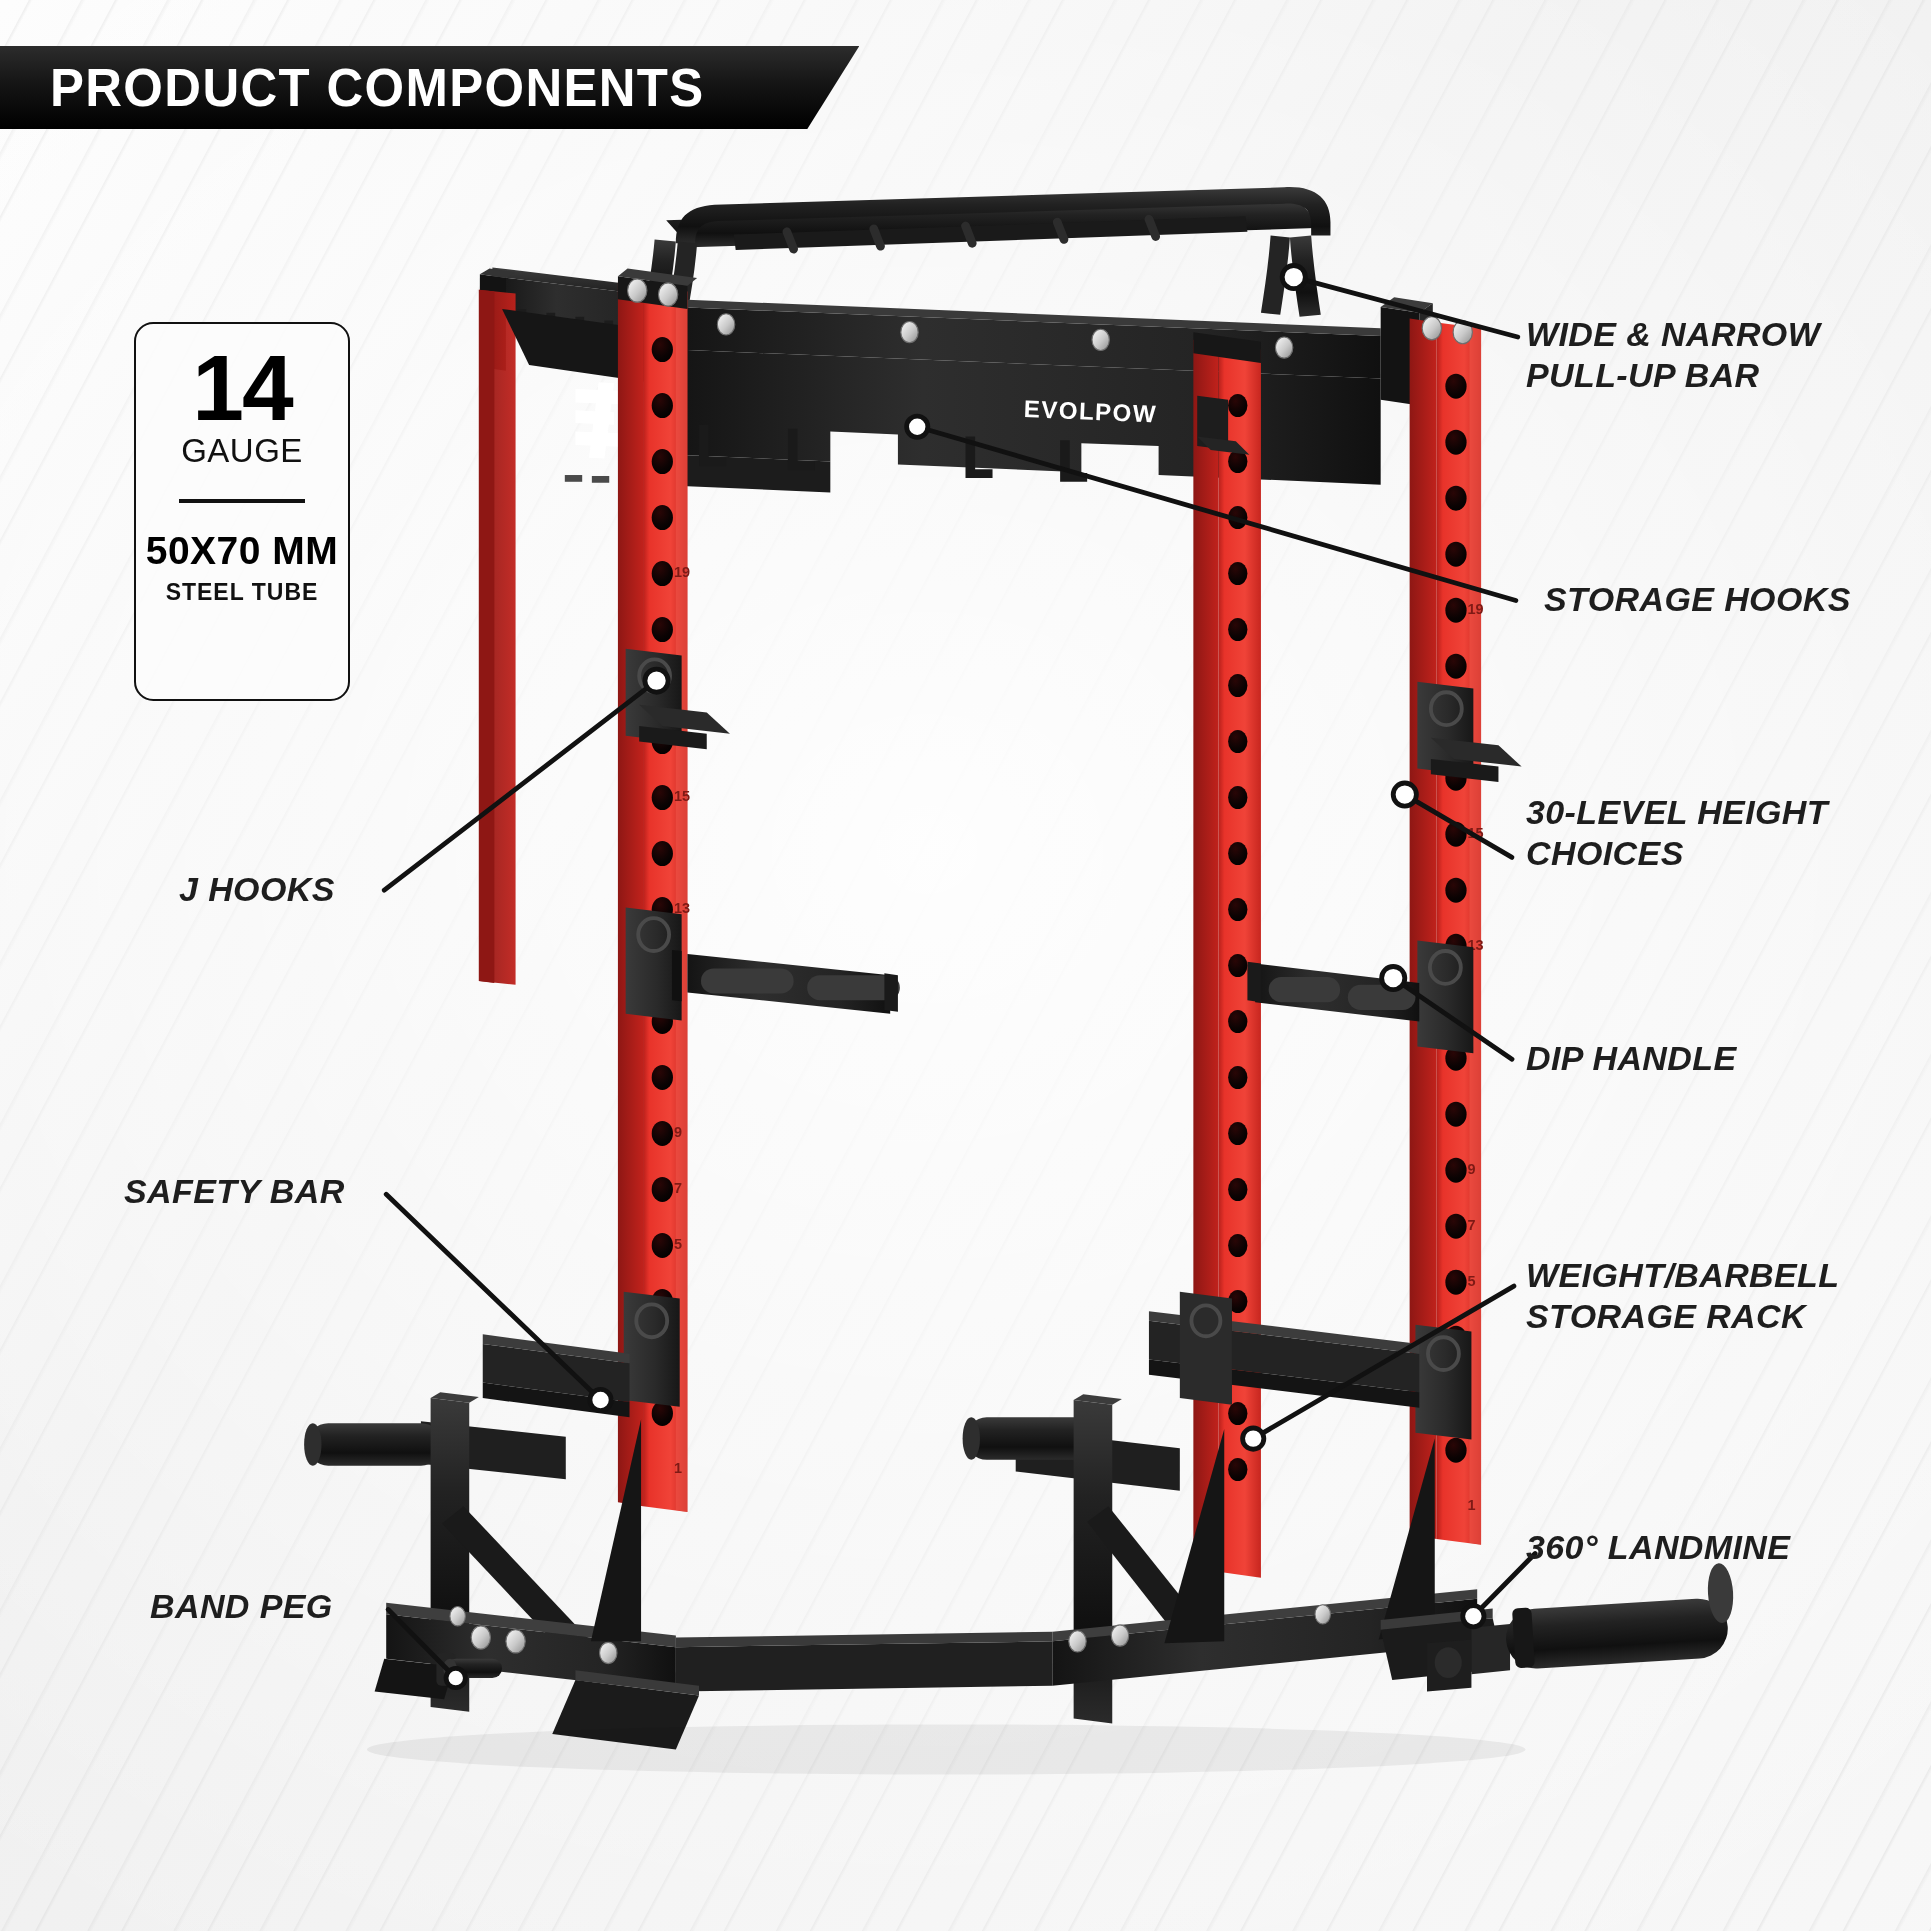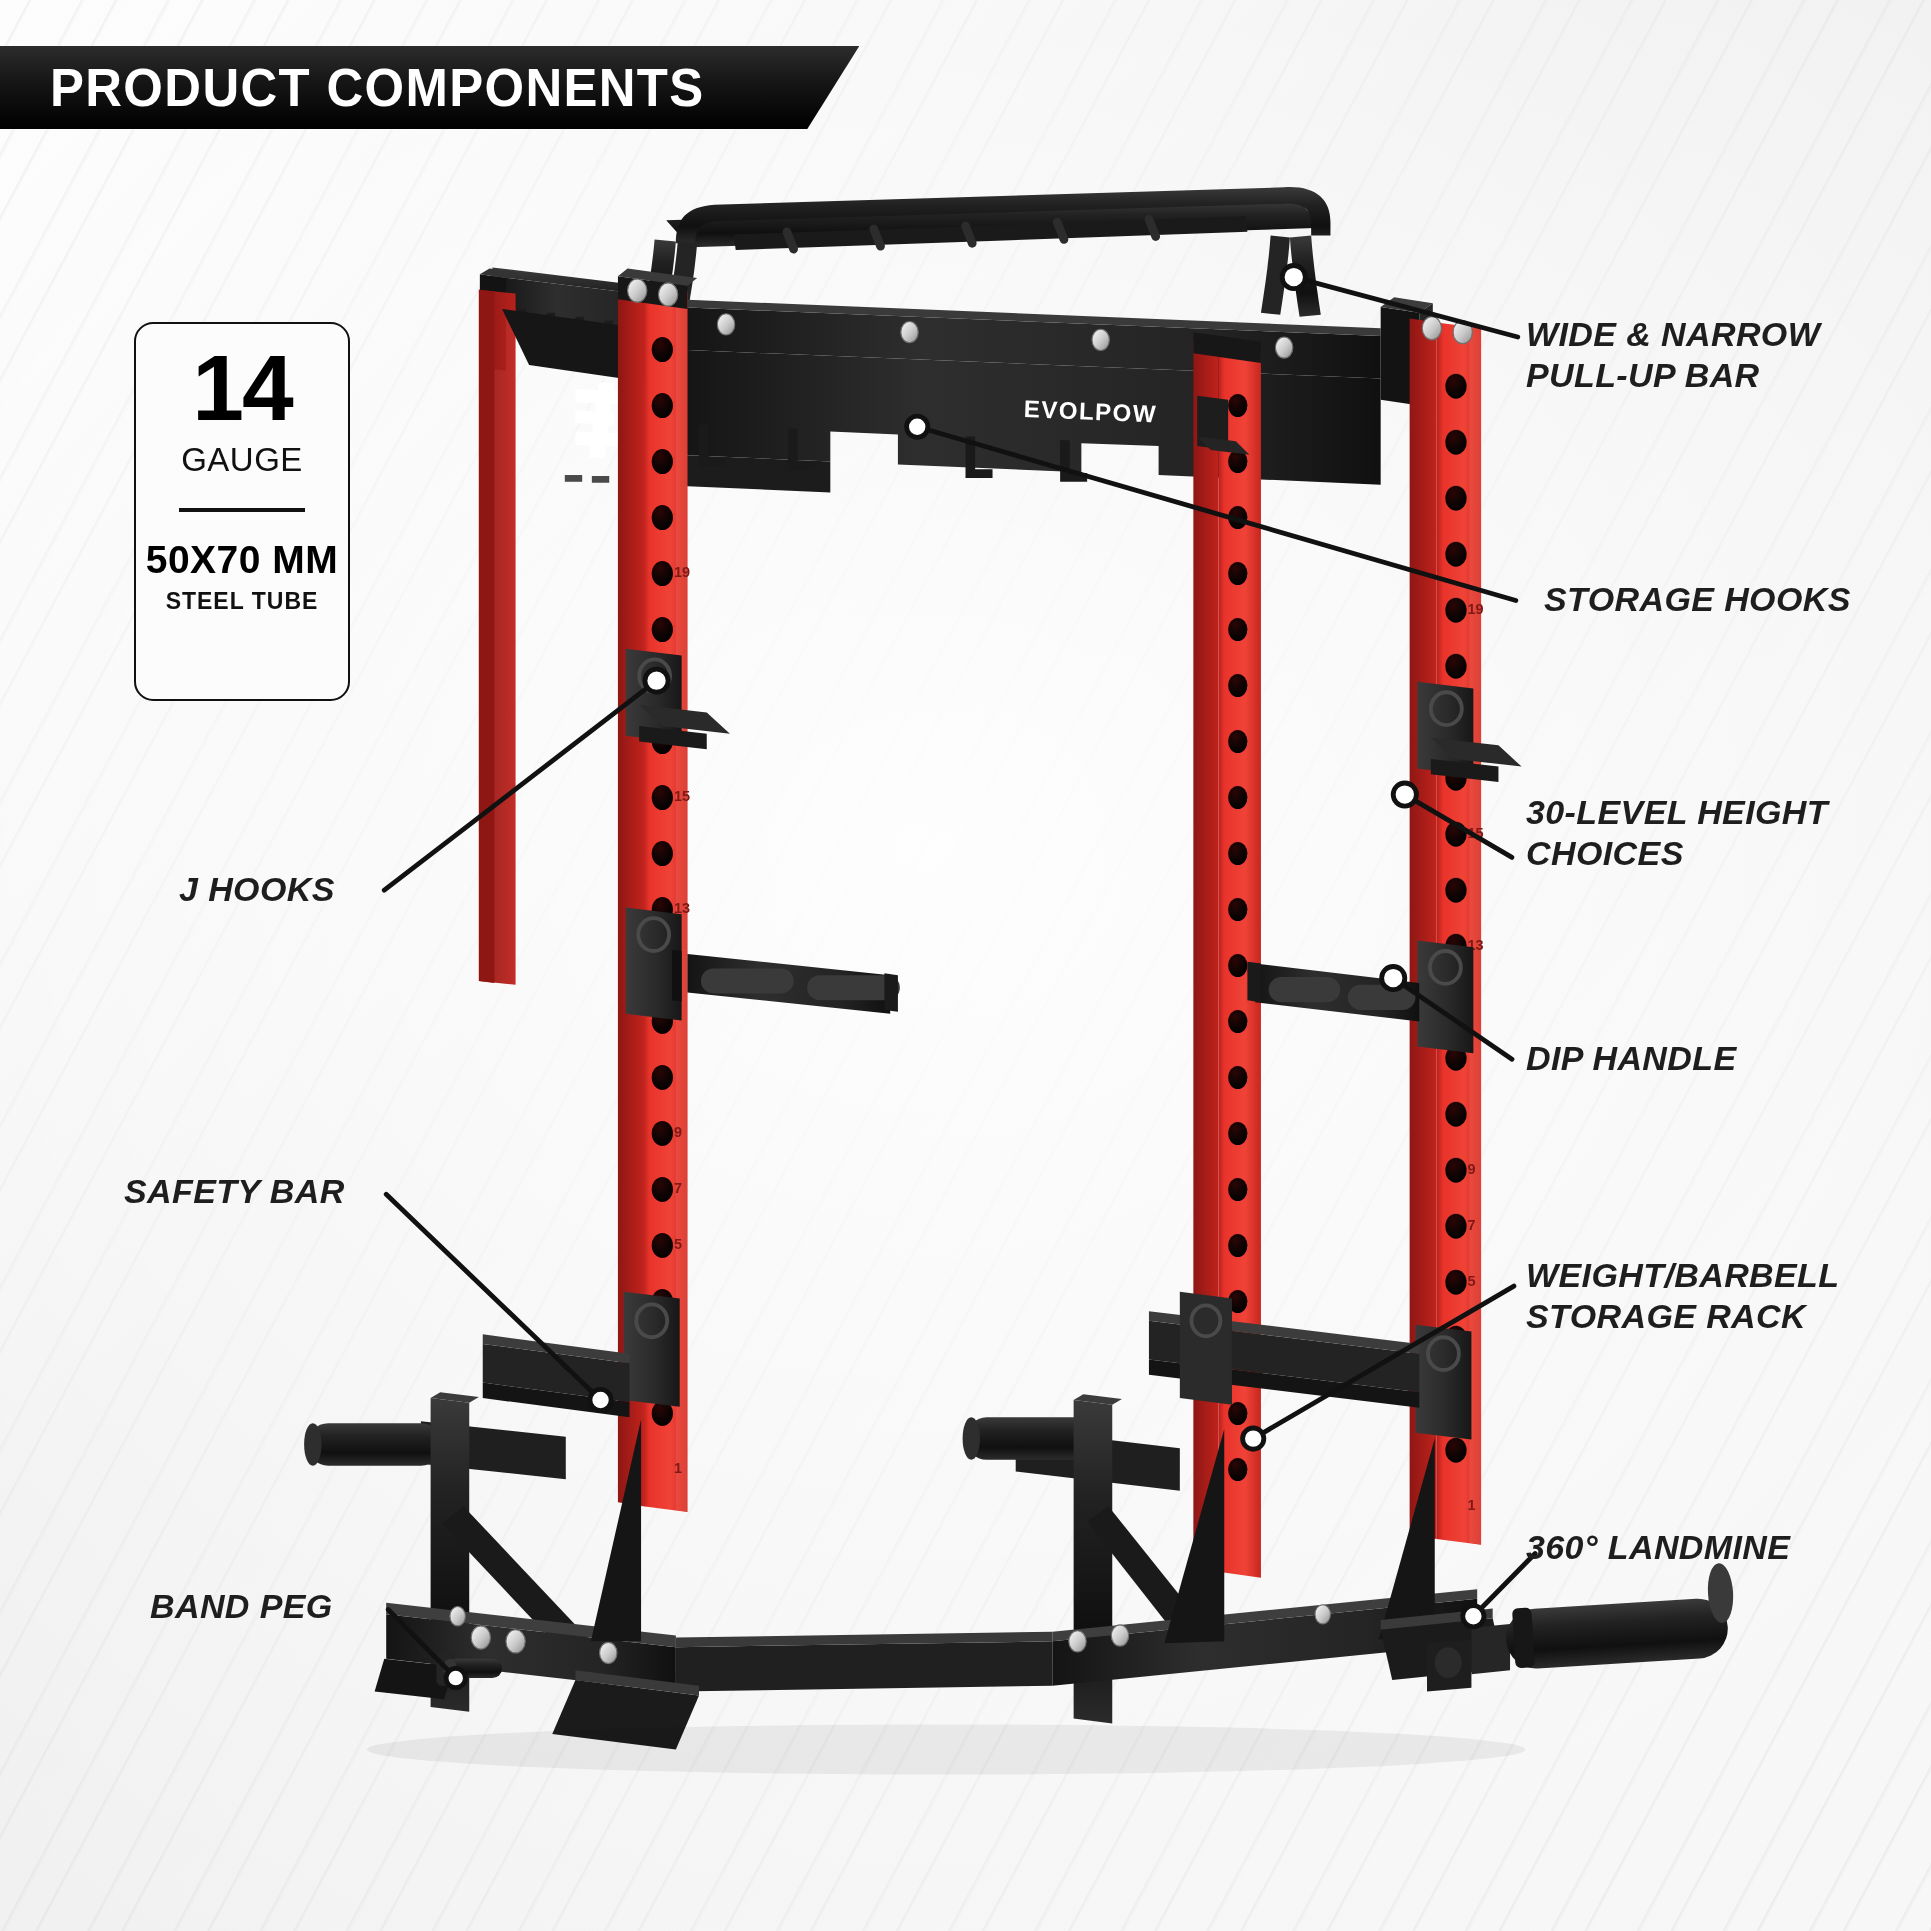--- a/index.html
+++ b/index.html
@@ -67,21 +67,21 @@
     display: flex; flex-direction: column;
     align-items: center;
     padding-top: 24px;
   }
   #spec-gauge-num {
     font-size: 93px; font-weight: 700; color: #000;
     line-height: 0.88; letter-spacing: -1.9px;
   }
   #spec-gauge-label {
     font-size: 33px; font-weight: 500; color: #111;
-    letter-spacing: 0.5px; margin-top: 11px;
+    letter-spacing: 0.5px; margin-top: 2px;
   }
   #spec-divider {
     width: 126px; height: 3.9px; background: #111;
     margin: 29px 0 27px 0;
   }
   #spec-dim {
     font-size: 39px; font-weight: 700; color: #000;
     letter-spacing: 0.5px; line-height: 1.08; text-align: center;
   }
   #spec-material {

